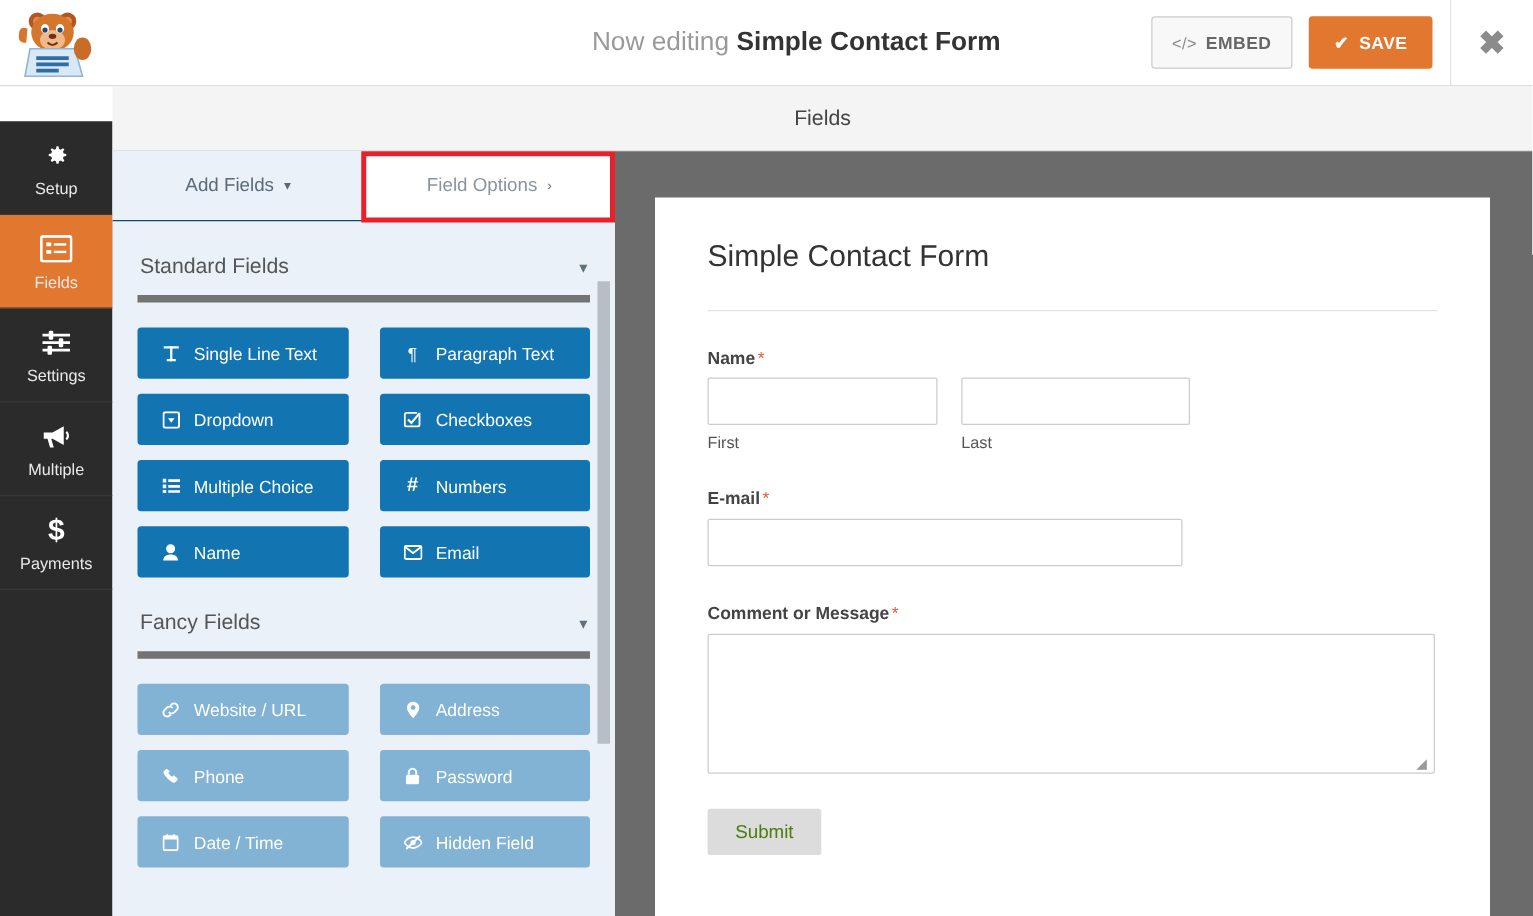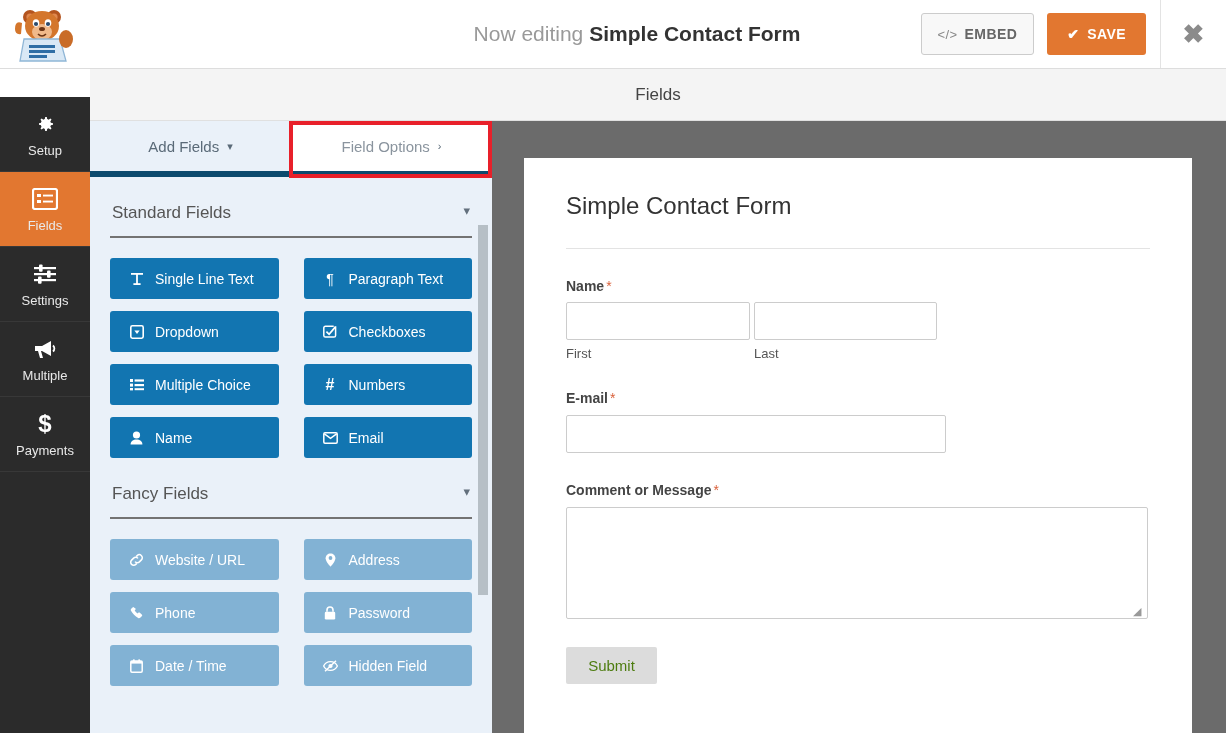--- a/index.html
+++ b/index.html
@@ -76,34 +76,34 @@
     background: #f4f4f4; border-bottom: 1px solid #e0e0e0;
     display: flex; align-items: center; justify-content: center;
   }
   .fieldsbar-title { font-size: 17px; color: #444; }
 
   
   .panel {
     position: absolute; left: 90px; top: 121px; width: 402px; height: 612px;
     background: #eaf1f9; overflow: hidden;
   }
-  .tabs { display: flex; height: 56px; border-bottom: 6px solid #0c4a6e; }
+  .tabs { display: flex; height: 56px; border-bottom: 1px solid #0c4a6e; }
   .tab {
     flex: 1; display: flex; align-items: center; justify-content: center;
     gap: 8px; font-size: 15px; color: #5a6a78; cursor: pointer;
     background: #eaf1f9;
   }
   .tab.active-white { background: #ffffff; color: #8a949e; }
   .caret { font-size: 11px; color: #5a6a78; }
 
   .panel-body { height: 556px; padding: 0 20px; overflow: hidden; position: relative; }
   .group-head {
-    display: flex; justify-content: space-between;
+    display: flex; align-items: center; justify-content: space-between;
     padding: 26px 2px 13px 2px;
-    border-bottom: 2px solid #737373;
+    border-bottom: 6px solid #737373;
     font-size: 17px; color: #555; cursor: pointer;
   }
   .group-head .chev { font-size: 13px; color: #63707d; }
   .fieldgrid {
     display: grid; grid-template-columns: 1fr 1fr;
     gap: 12px 25px; padding-top: 20px;
   }
   .fbtn {
     height: 41px; border-radius: 3px;
     display: flex; align-items: center; gap: 10px;
@@ -137,21 +137,21 @@
   .form-card {
     position: absolute; left: 32px; top: 37px; width: 668px; height: 600px;
     background: #fff; padding: 34px 42px;
   }
   .form-title { font-size: 24px; color: #333; font-weight: normal; }
   .form-rule { margin-top: 28px; border-top: 1px solid #e3e3e3; }
 
   .field-block { margin-top: 29px; }
   .flabel { font-size: 14px; color: #444; font-weight: bold; }
   .req { color: #d9603a; font-weight: normal; margin-left: 2px; }
-  .name-row { display: flex; gap: 4px; margin-top: 8px; }
+  .name-row { display: flex; gap: 19px; margin-top: 8px; }
   .name-col { display: flex; flex-direction: column; }
   .inp {
     border: 1px solid #ccc; background: #fff; height: 38px; border-radius: 2px;
   }
   .sublabel { font-size: 13px; color: #555; margin-top: 6px; }
   .inp-full { width: 380px; }
   .textarea-box {
     margin-top: 9px; width: 582px; height: 112px;
     border: 1px solid #ccc; border-radius: 2px; position: relative; background: #fff;
   }

